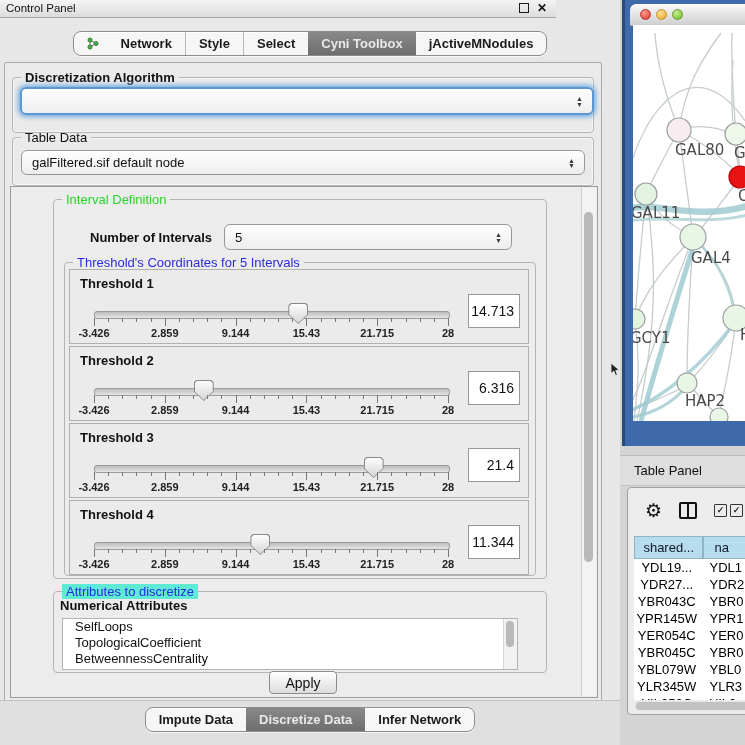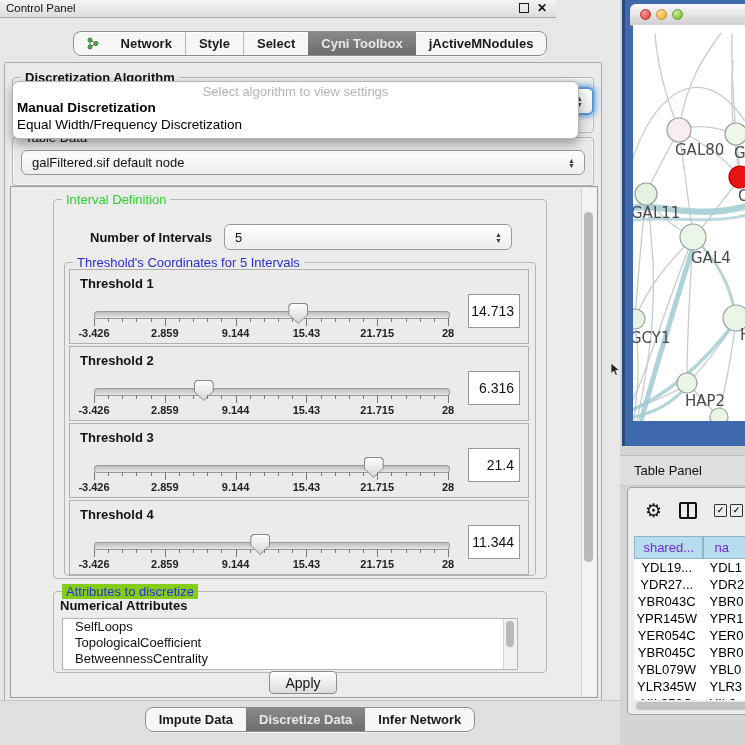--- a/index.html
+++ b/index.html
@@ -99,21 +99,21 @@
   .tp-panel{position:absolute;left:627px;top:487px;width:150px;height:226px;background:#ececec;
             border:1px solid #a0a0a0;border-radius:4px}
   .tp-toolbar{position:absolute;left:0;top:0;width:100%;height:44px;display:flex;align-items:center;gap:17px;padding-left:17px}
   .gear{font-size:19px;color:#111;line-height:19px}
   .splitcols{width:14px;height:13px;border:2px solid #111;border-radius:2px;position:relative}
   .splitcols::after{content:"";position:absolute;left:50%;top:0;bottom:0;width:2px;margin-left:-1px;background:#111}
   .cbx{width:11px;height:11px;border:1.6px solid #333;border-radius:1px;font-size:9px;line-height:10px;
        color:#222;text-align:center;font-weight:bold}
   .tp-table{position:absolute;left:6px;top:48px;right:0;bottom:14px;overflow:hidden}
   .tp-headrow{display:flex;height:23px}
-  .tp-hcell{background:#b7dcee;border:1px solid #8fb4c7;box-sizing:border-box;font-size:13px;color:#6d28d9;
+  .tp-hcell{background:#b7dcee;border:1px solid #8fb4c7;box-sizing:border-box;font-size:13px;color:#0f172a;
             display:flex;align-items:center;justify-content:center;white-space:nowrap}
   .tp-row{display:flex;height:17px;background:#fff}
   .tp-cell{font-size:13px;color:#000000;white-space:nowrap;display:flex;align-items:center;justify-content:center}
   .hscroll{position:absolute;left:6px;right:2px;bottom:3px;height:10px;background:#e6e6e6;border-radius:5px}
   .hthumb{position:absolute;left:2px;top:1px;right:-30px;height:8px;border-radius:4px;background:#c2c2c2}
 
   .neticon{width:12px;height:13px}
 </style>
 </head>
 <body>
@@ -163,25 +163,20 @@
     <div class="groupbox" style="left:12px;top:77px;width:580px;height:54px;z-index:1">
       <span class="grouptitle gt-bold">Discretization Algorithm</span>
       <div class="combo focus" style="left:7px;top:9px;width:536px;height:24px;z-index:2">
         <span class="spin">
             <span>▲</span>
             <span>▼</span>
           </span>
       </div>
     </div>
 
-    <div class="popup">
-      <div class="prompt">Select algorithm to view settings</div>
-      <div class="opt b">Manual Discretization</div>
-      <div class="opt">Equal Width/Frequency Discretization</div>
-    </div>
 
     <div class="groupbox" style="left:12px;top:137px;width:580px;height:47px">
       <span class="grouptitle">Table Data</span>
       <div class="combo" style="left:8px;top:12px;width:564px;height:25px;box-sizing:border-box">
         <span>galFiltered.sif default node</span>
         <span class="spin">
             <span>▲</span>
             <span>▼</span>
           </span>
       </div>
@@ -386,21 +381,21 @@
                   <span class="ticklabel" style="left: 80%;">21.715</span>
                   <span class="ticklabel" style="left: 100%;">28</span>
                 </div>
                 <div class="valbox">11.344</div>
               </div>
             </div>
         </div>
       </div>
 
       <div class="groupbox" style="left:42px;top:404px;width:492px;height:80px;box-shadow:none">
-        <span class="grouptitle gt-blue" style="background:#84cc16">Attributes to discretize</span>
+        <span class="grouptitle gt-blue" style="background:#5eead4">Attributes to discretize</span>
         <span style="position:absolute;left:6px;top:6px;font-size:13px;font-weight:bold;color:#111">Numerical Attributes</span>
         <div class="listbox" style="left:8px;top:26px;width:454px;height:50px">
           <div id="attr-list">
               <div class="listitem">SelfLoops</div>
               <div class="listitem">TopologicalCoefficient</div>
               <div class="listitem">BetweennessCentrality</div>
             </div>
           <div class="list-vscroll">
             <div class="list-vthumb"></div>
           </div>

